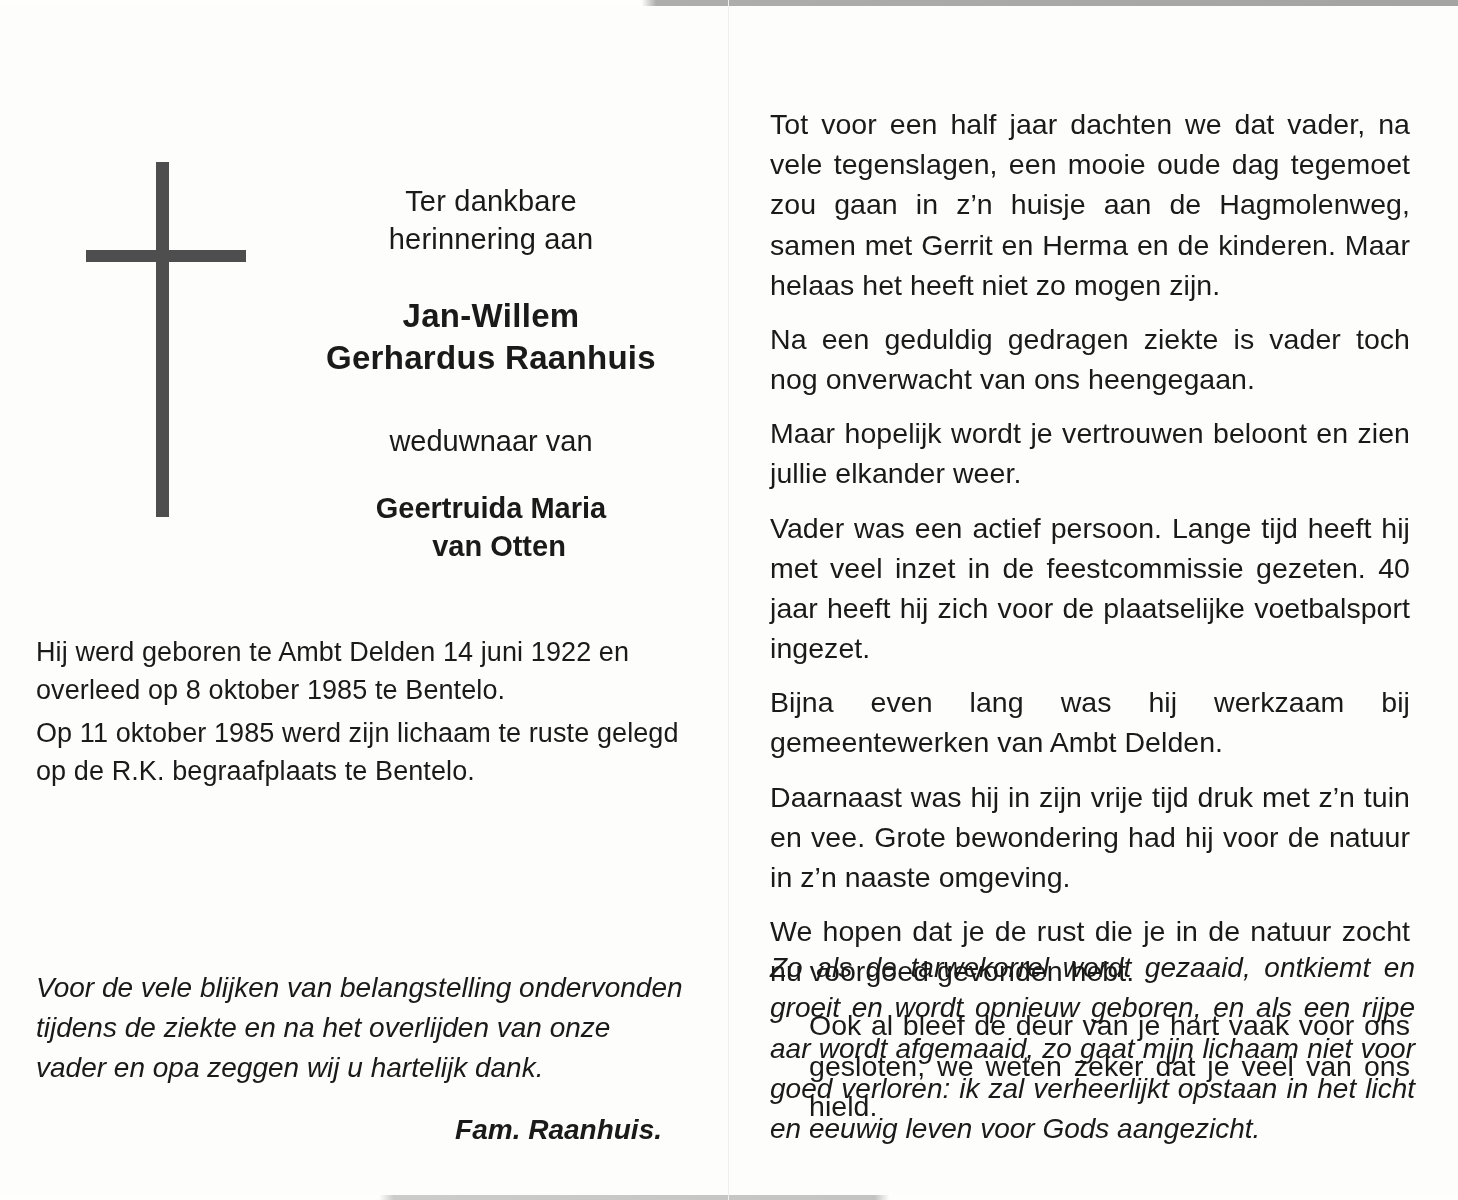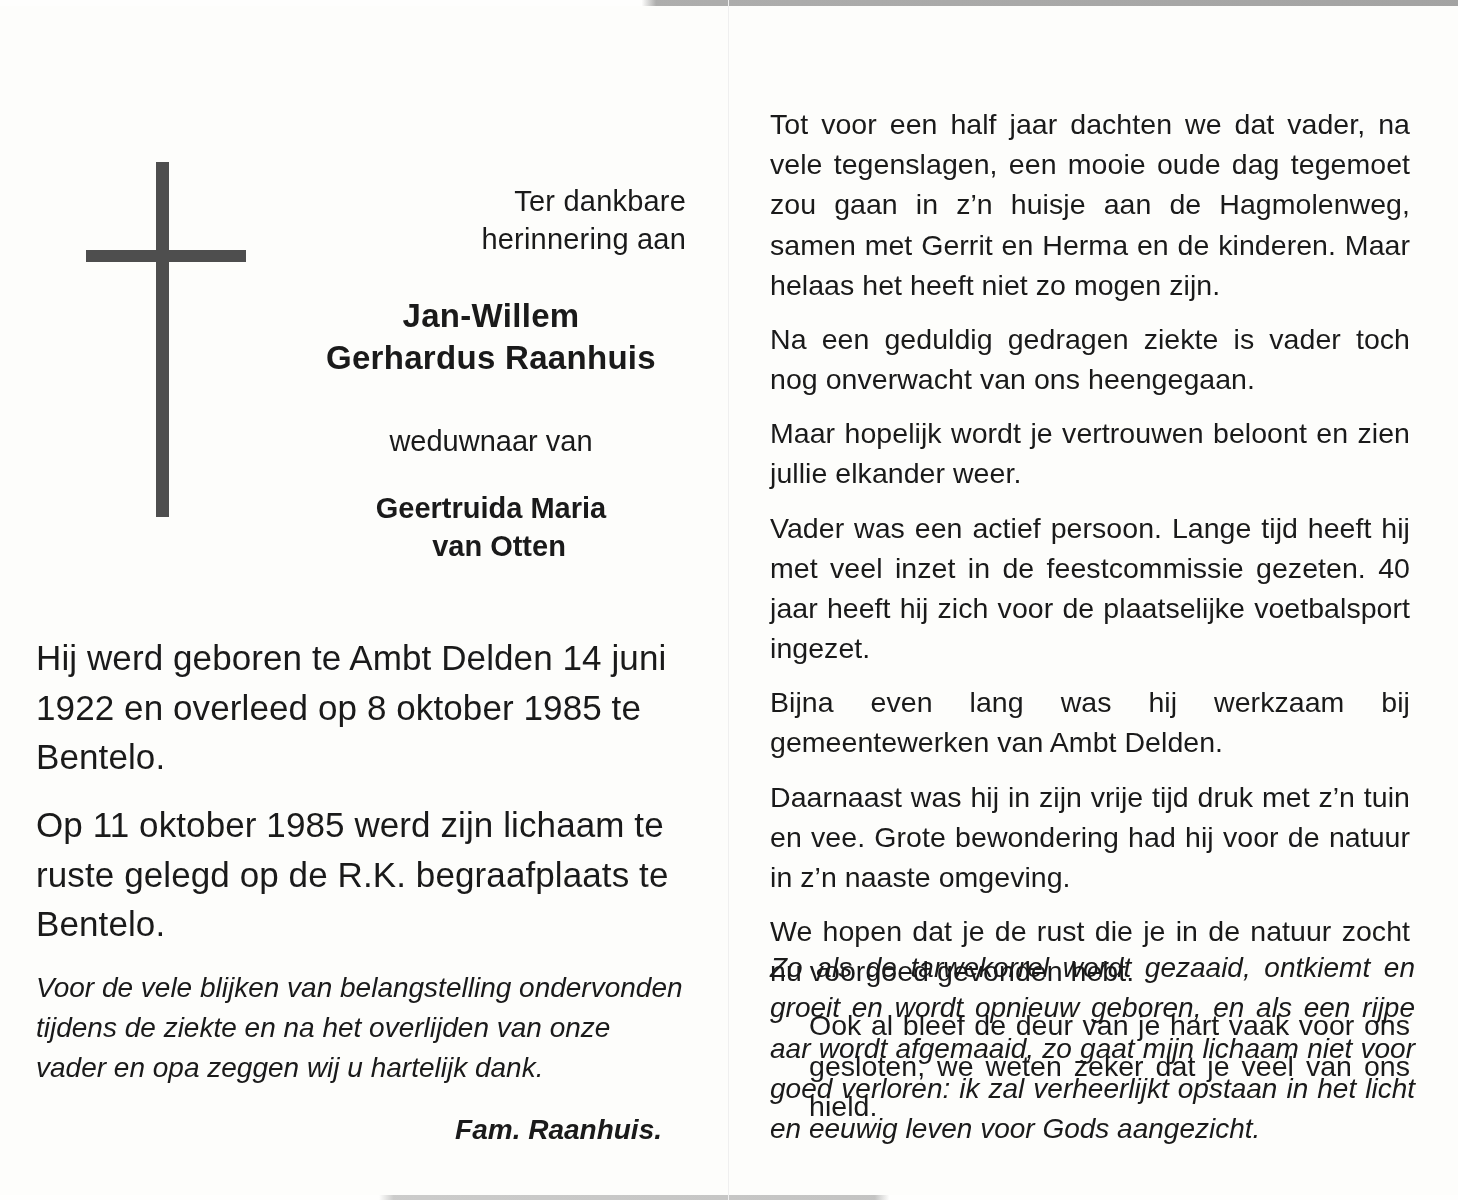--- a/index.html
+++ b/index.html
@@ -83,21 +83,20 @@
   }
   .dedication {
     width: 390px;
     text-align: center;
     padding-top: 86px;
   }
   .ter {
     font-size: 29px;
     line-height: 1.32;
     letter-spacing: 0.2px;
-    text-align: right;
   }
   .name {
     margin-top: 36px;
     font-size: 33px;
     font-weight: bold;
     line-height: 1.28;
     letter-spacing: 0.3px;
   }
   .weduwnaar {
     margin-top: 46px;
@@ -109,26 +108,26 @@
     font-weight: bold;
     line-height: 1.3;
   }
   .spouse .second {
     display: block;
     padding-left: 16px;
   }
 
   .bio {
     margin-top: 68px;
-    font-size: 35px;
+    font-size: 27px;
     line-height: 1.41;
     letter-spacing: 0.1px;
   }
   .bio p { margin: 0; }
-  .bio p + p { margin-top: 19px; }
+  .bio p + p { margin-top: 4px; }
 
   .thanks {
     position: absolute;
     left: 36px;
     top: 968px;
     width: 648px;
     font-style: italic;
     font-size: 28px;
     line-height: 1.43;
   }

